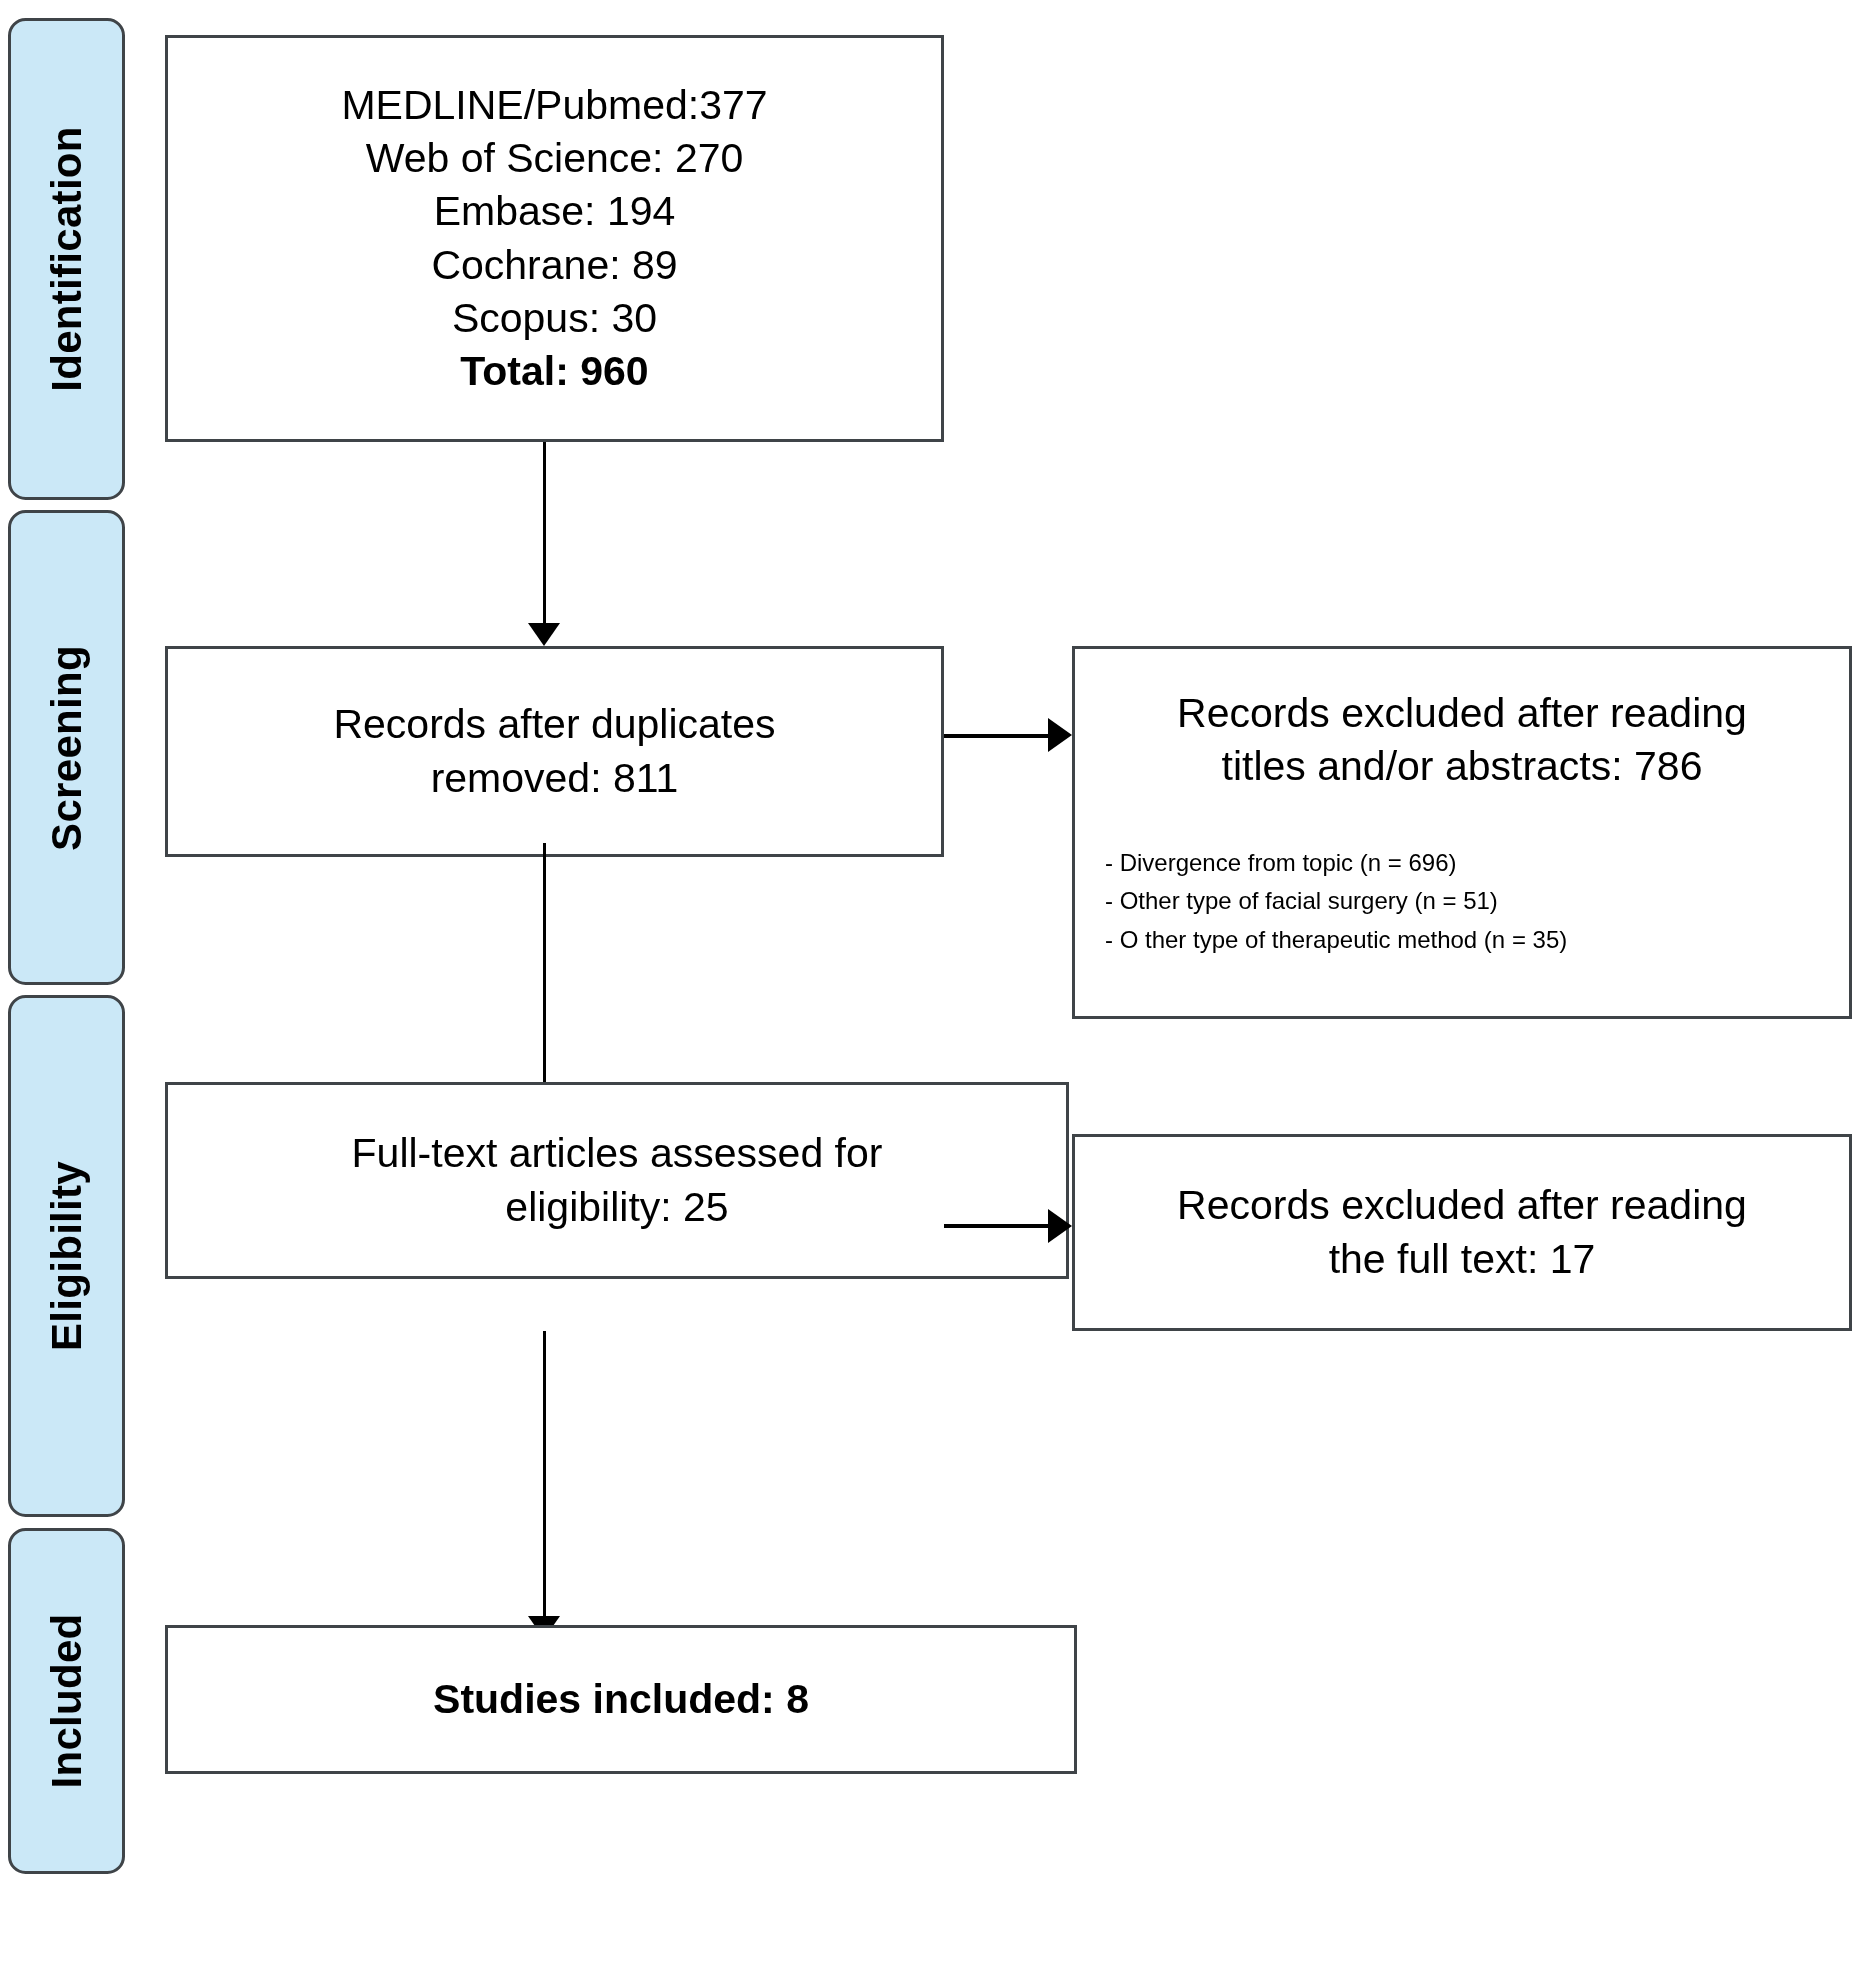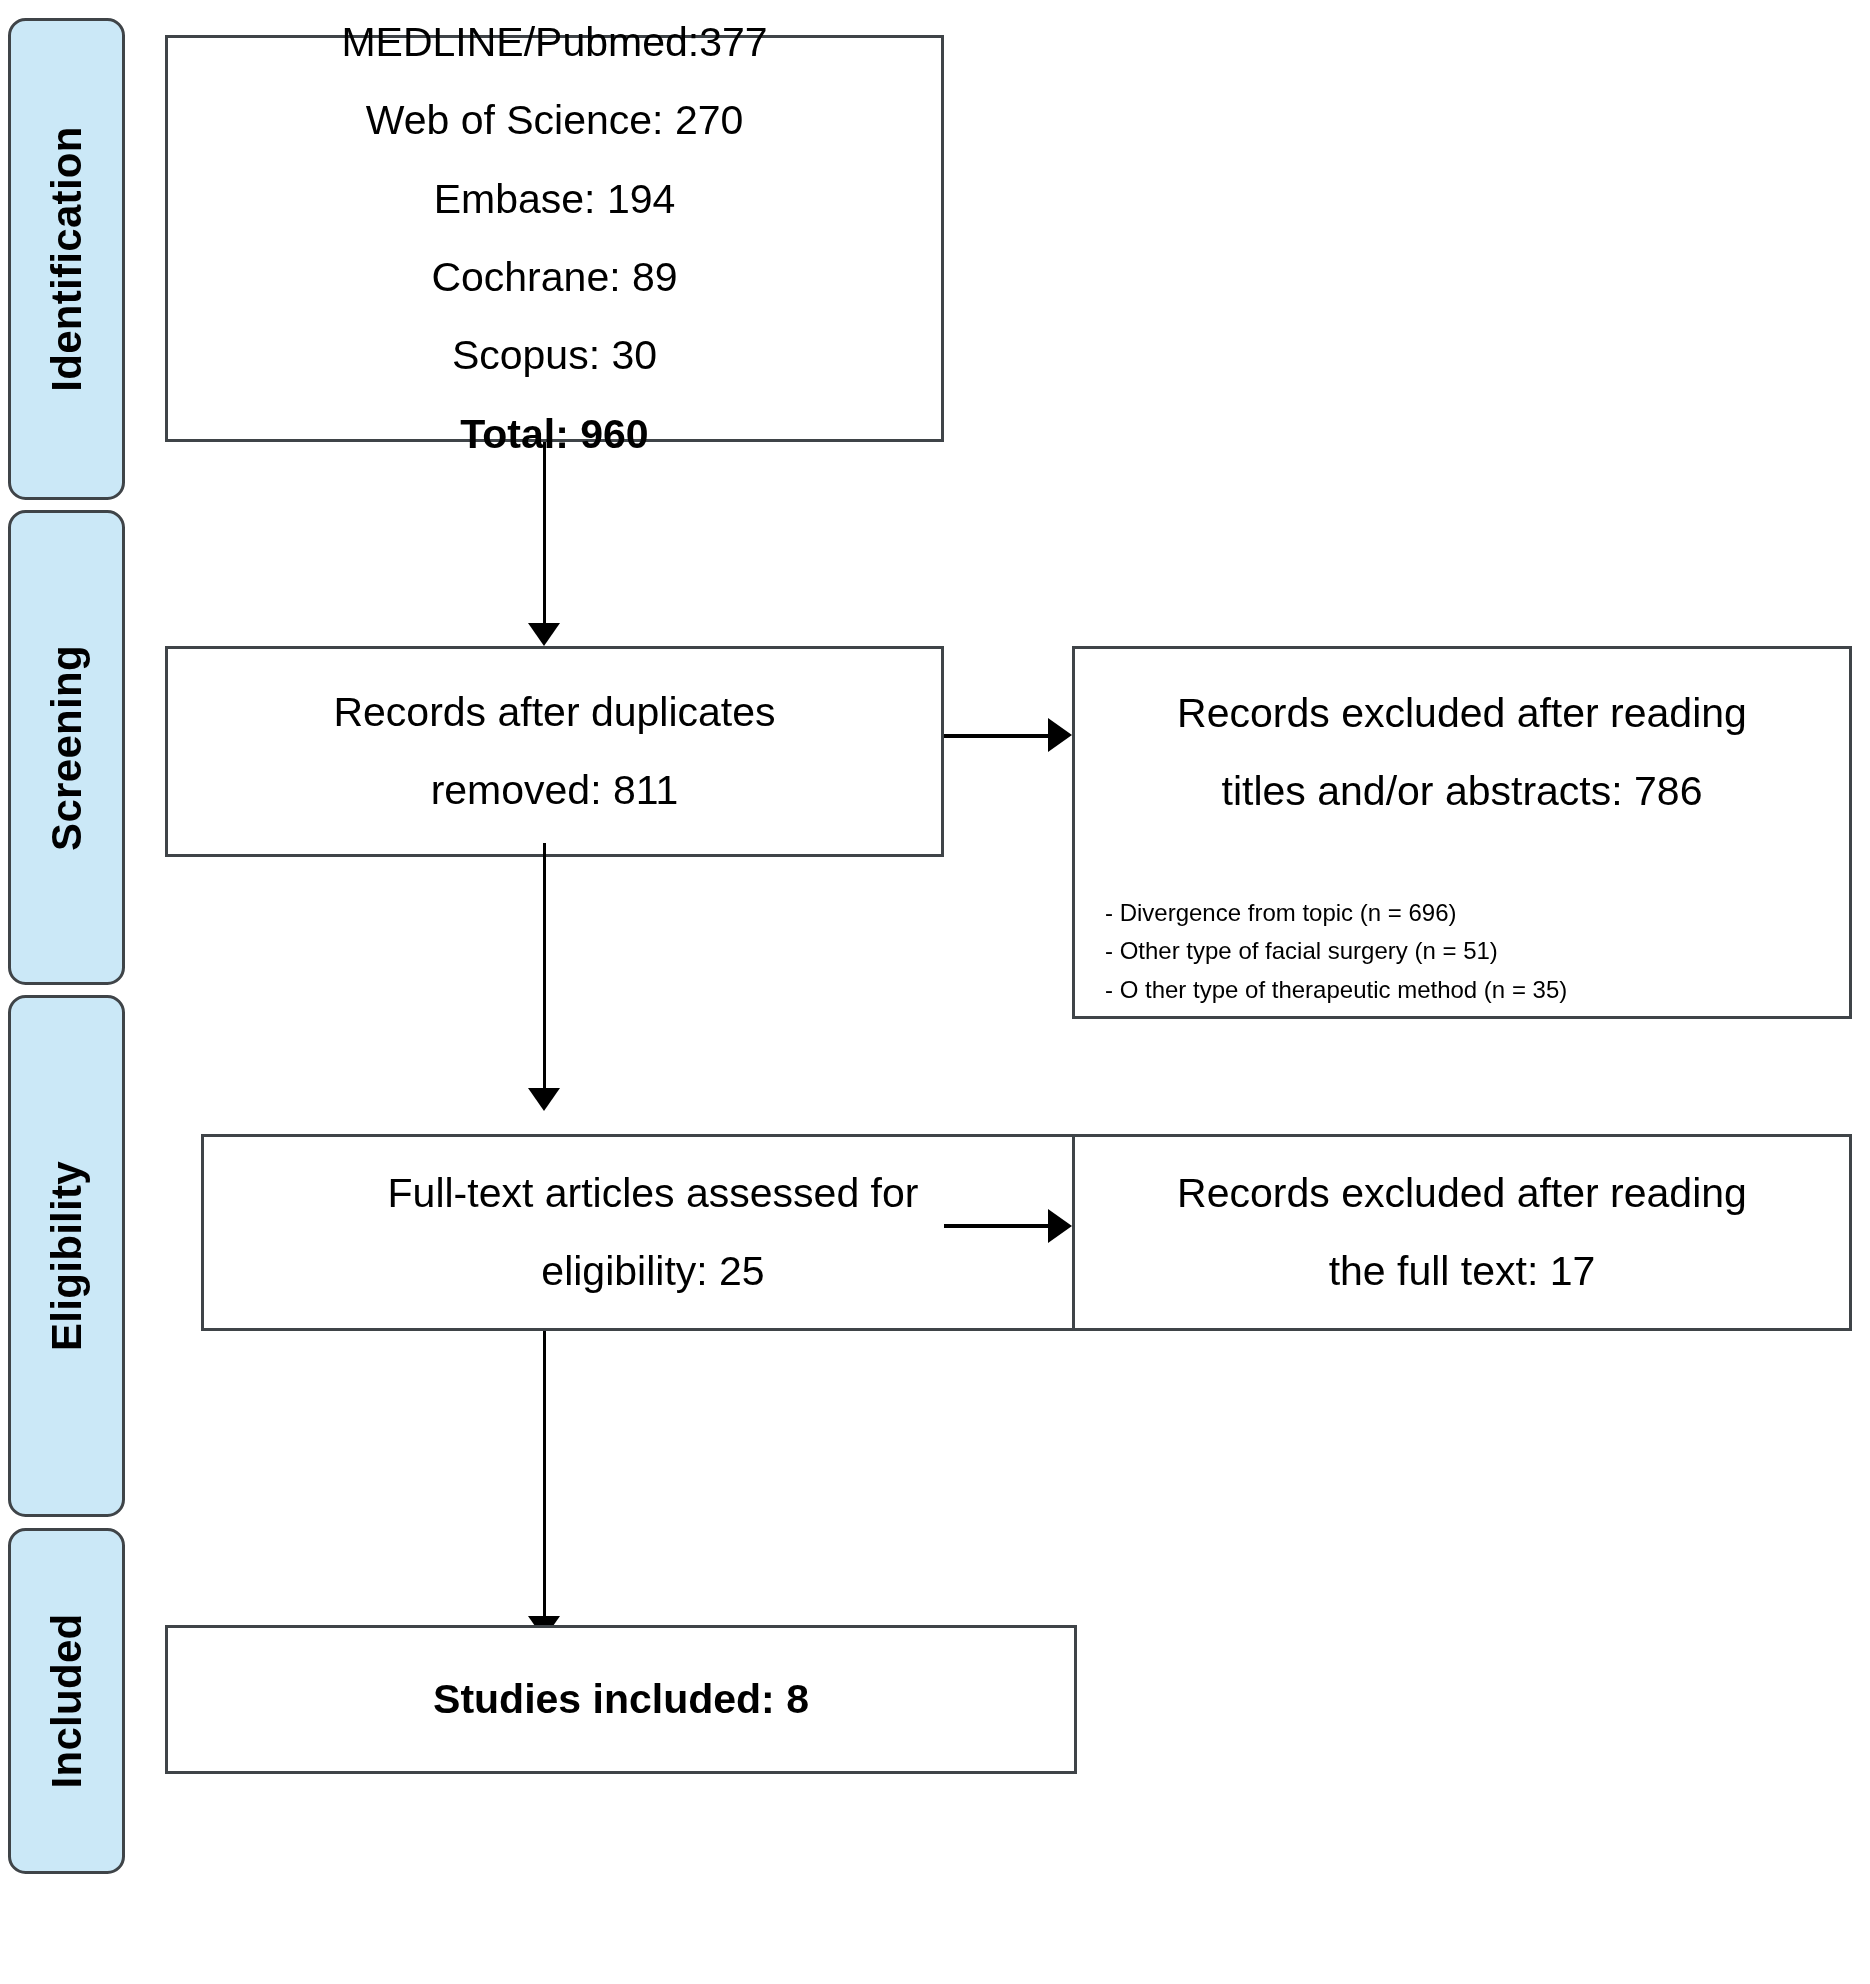--- a/index.html
+++ b/index.html
@@ -40,21 +40,20 @@
   .box {
     position: absolute;
     background: #ffffff;
     border: 3.4px solid #3f4448;
     box-sizing: border-box;
     display: flex;
     flex-direction: column;
     align-items: center;
     justify-content: center;
     padding: 9.5px 19px;
-    gap: 25px;
   }
   .box-line {
     font-size: 41px;
     line-height: 1.30;
     color: #000000;
     text-align: center;
     white-space: nowrap;
   }
   .box-line.bold { font-weight: bold; }
 
@@ -156,21 +155,21 @@
     <div class="bullets">
       <div class="bullet">- Divergence from topic (n = 696)</div>
       <div class="bullet">- Other type of facial surgery (n = 51)</div>
       <div class="bullet">- O ther type of therapeutic method (n = 35)</div>
     </div>
   </div>
 
   <div class="v-line" style="left:543px; top:843px; height:246px;"></div>
   <div class="v-arrow-head" style="left:528px; top:1088px;"></div>
 
-  <div class="box" style="left:165px; top:1134px; width:904px; height:197px;margin-left:36px;">
+  <div class="box" style="left:165px; top:1082px; width:904px; height:197px;">
     <div class="box-line">Full-text articles assessed for</div>
     <div class="box-line">eligibility: 25</div>
   </div>
 
   <div class="h-line" style="left:944px; top:1224px; width:107px;"></div>
   <div class="h-arrow-head" style="left:1048px; top:1209px;"></div>
 
   <div class="box" style="left:1072px; top:1134px; width:780px; height:197px;">
     <div class="box-line">Records excluded after reading</div>
     <div class="box-line">the full text: 17</div>

